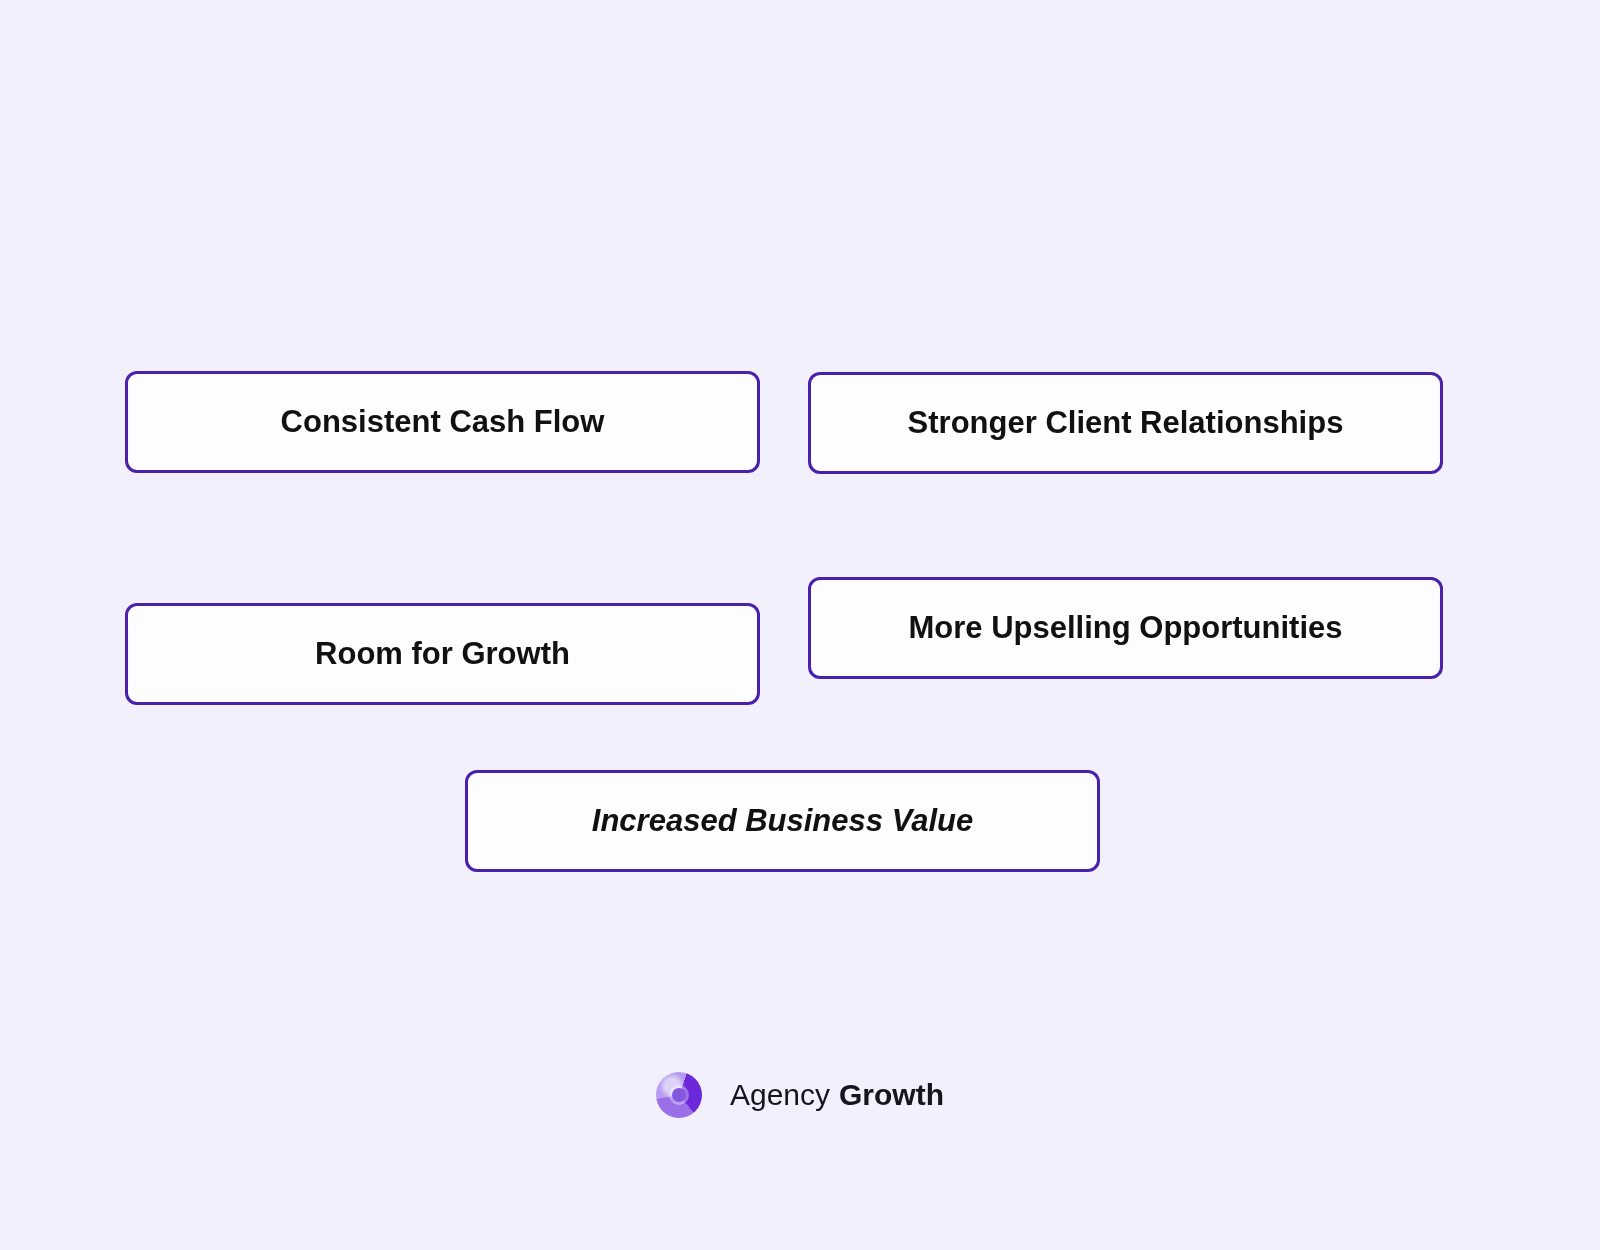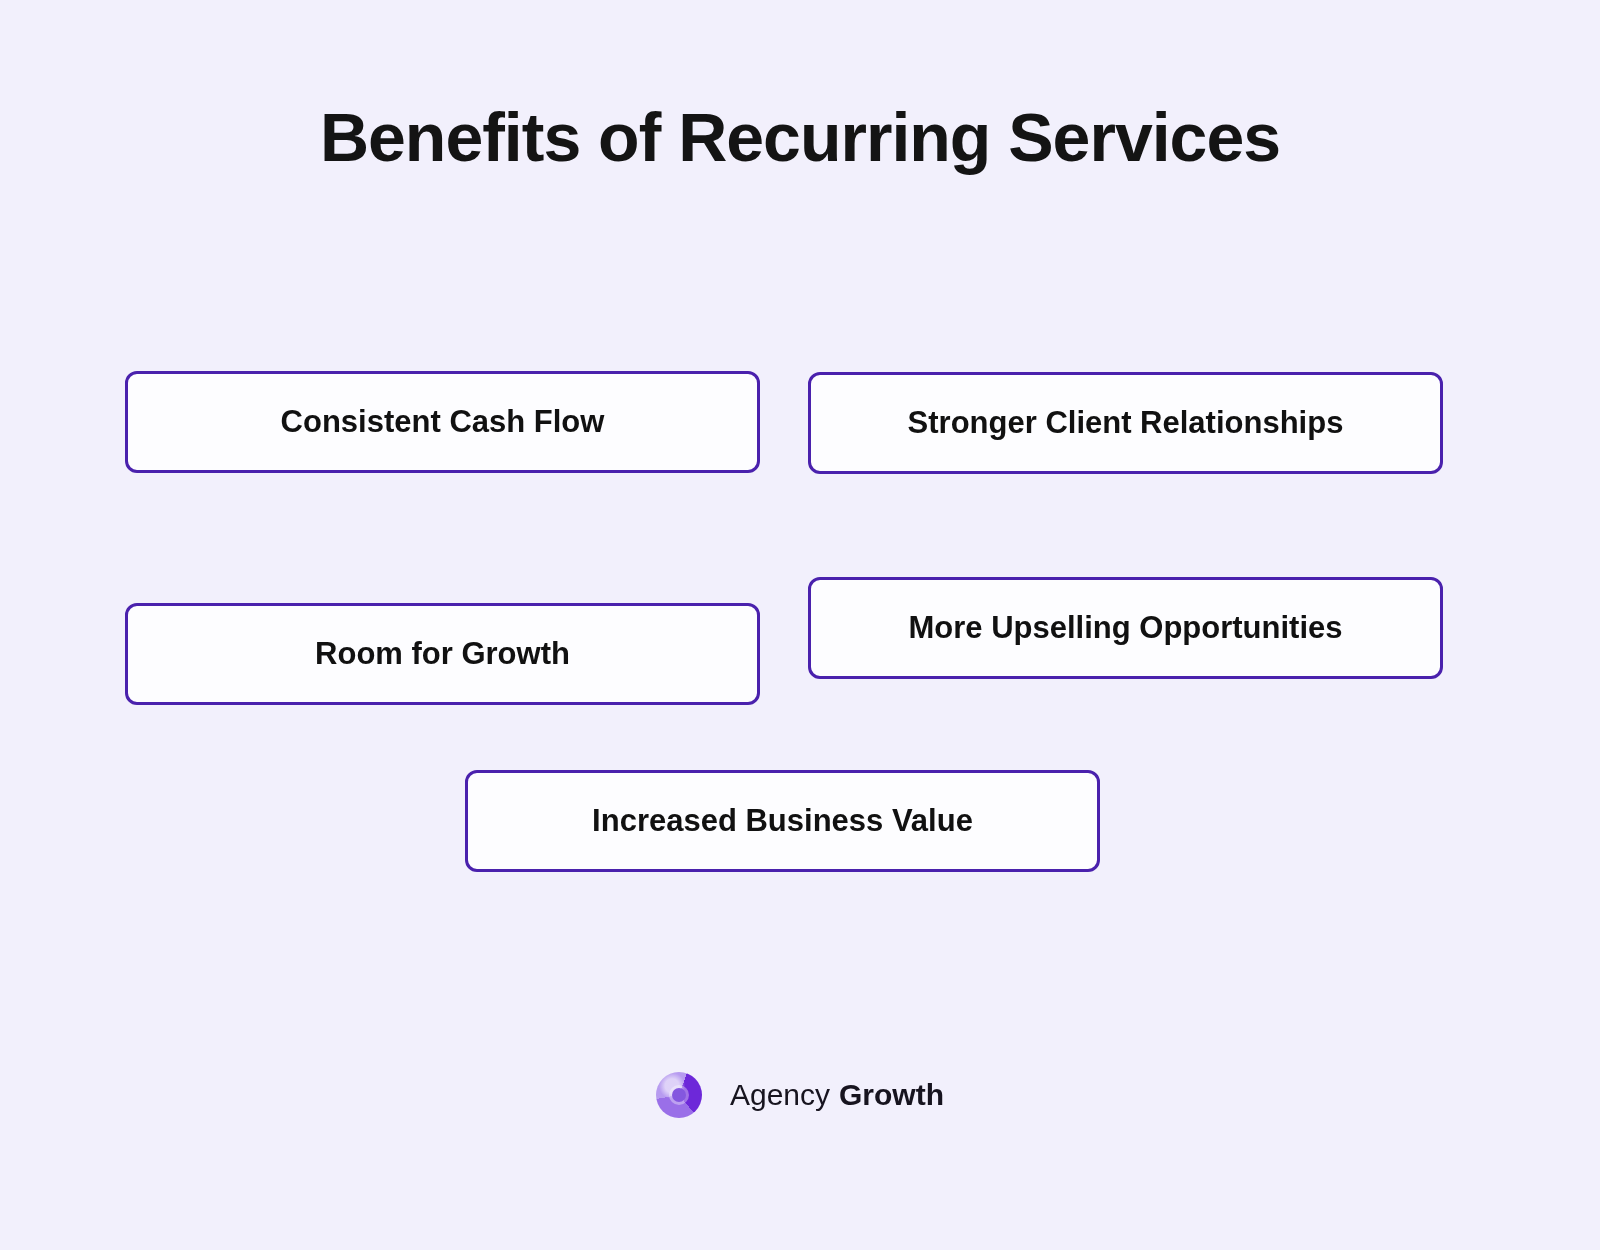--- a/index.html
+++ b/index.html
@@ -46,21 +46,21 @@
     font-size: 31px;
     font-weight: 700;
     color: #111111;
     text-align: center;
   }
 
   .card-1 { left: 125px; top: 371px; }
   .card-2 { left: 808px; top: 372px; }
   .card-3 { left: 125px; top: 603px; }
   .card-4 { left: 808px; top: 577px; }
-  .card-5 { left: 465px; top: 770px; }
+  .card-5 { left: 465px; top: 770px; font-style: italic; }
 
   .footer {
     position: absolute;
     top: 1072px;
     left: 0;
     width: 100%;
     display: flex;
     align-items: center;
     justify-content: center;
     gap: 28px;
@@ -95,21 +95,20 @@
   }
 
   .brand-text .regular { font-weight: 400; }
   .brand-text .bold { font-weight: 800; }
 </style>
 </head>
 <body>
 
 <div class="canvas">
 
-  <h1 class="title">Benefits of Recurring Services</h1>
 
   <div class="card card-1">
     <span>Consistent Cash Flow</span>
   </div>
 
   <div class="card card-2">
     <span>Stronger Client Relationships</span>
   </div>
 
   <div class="card card-3">

